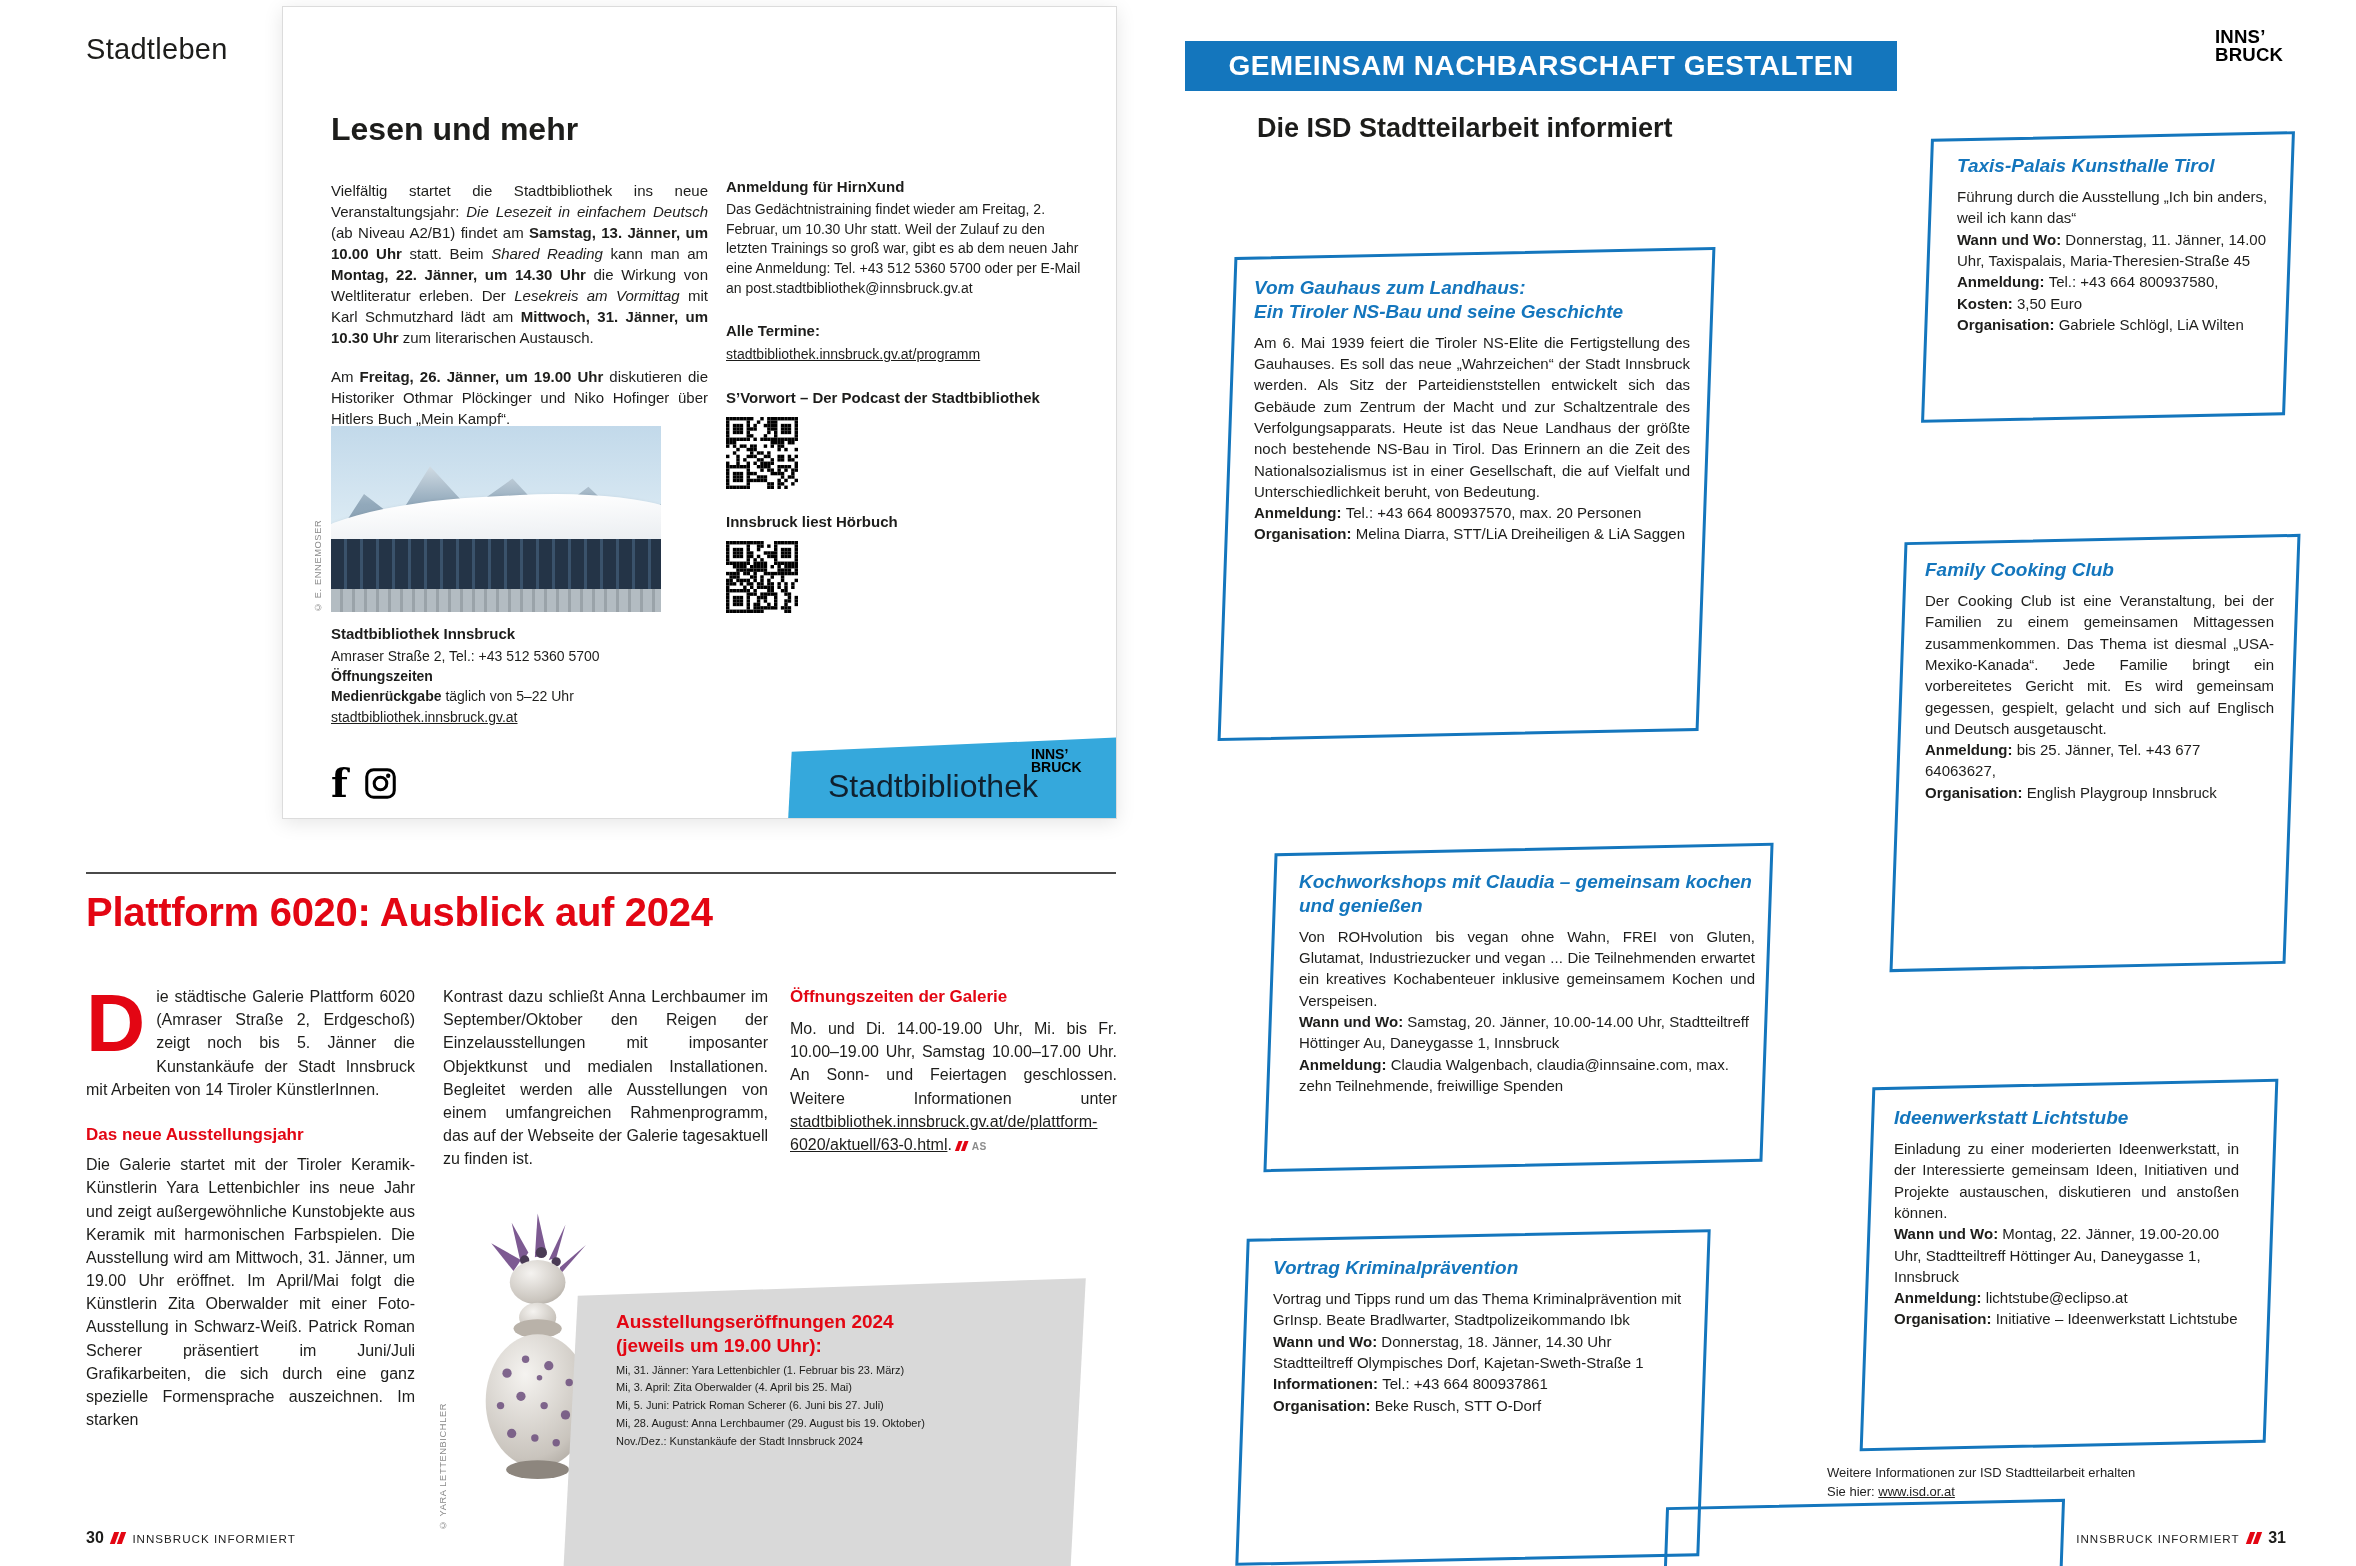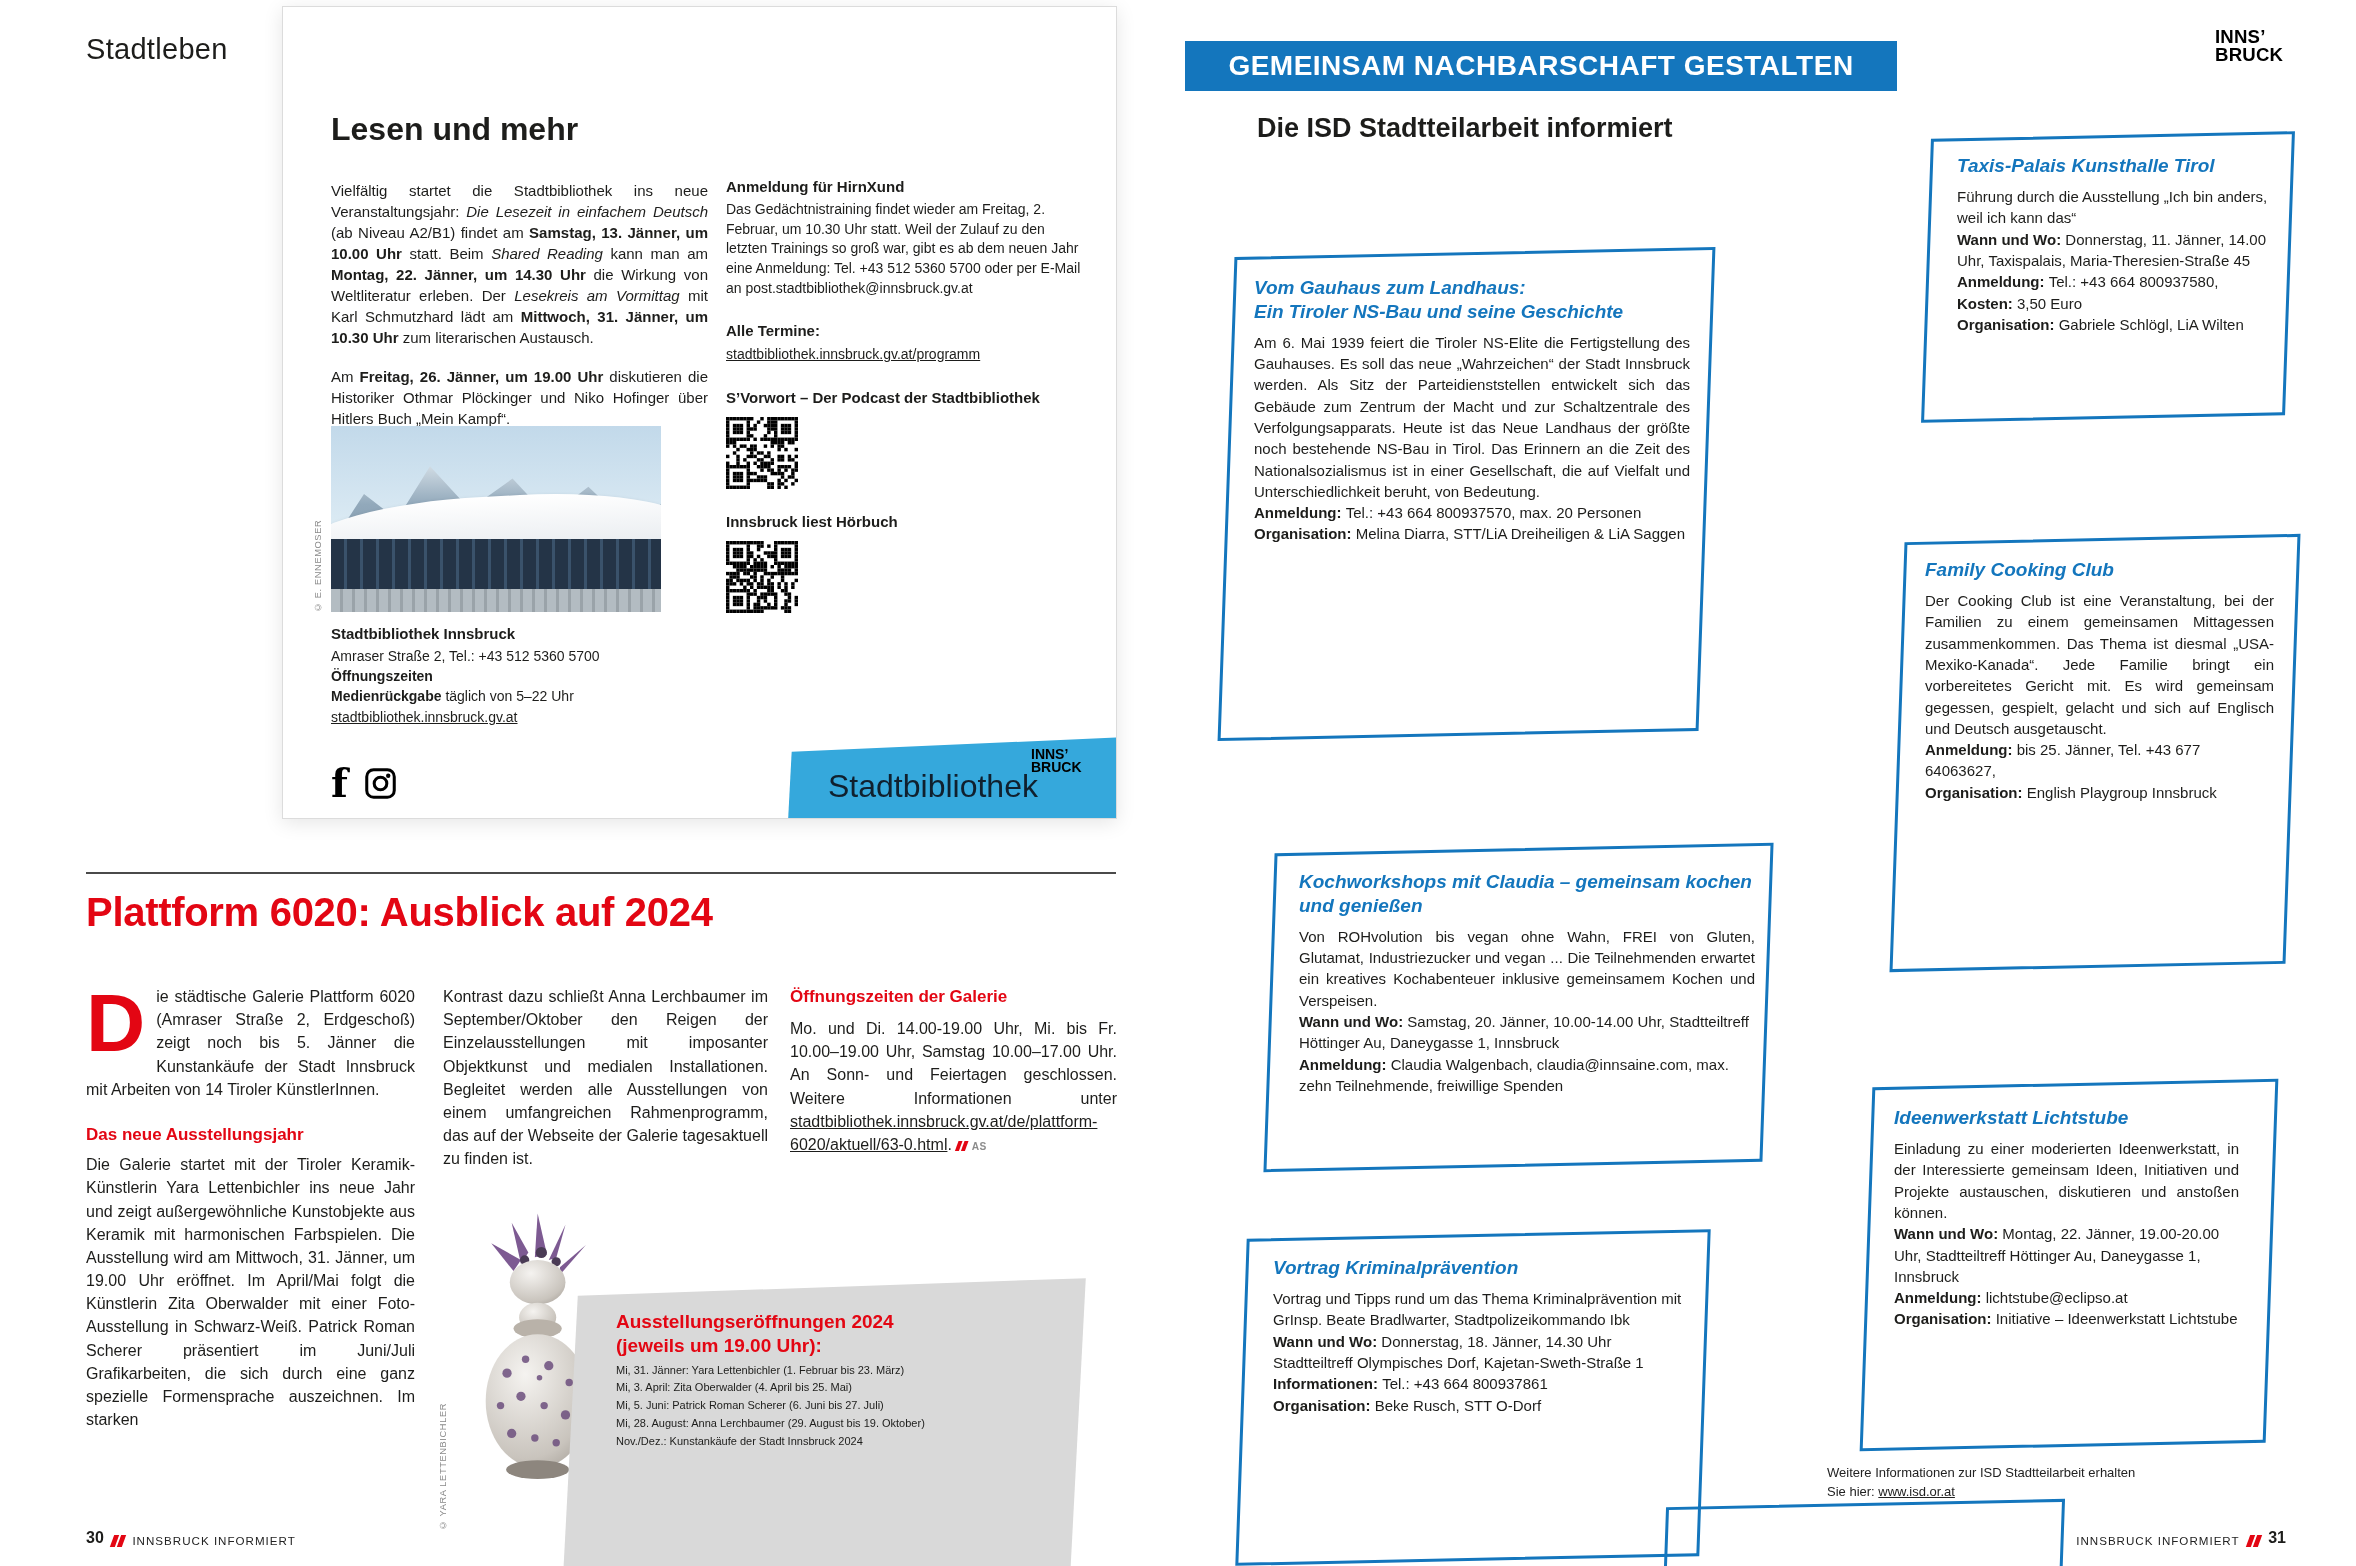--- a/index.html
+++ b/index.html
@@ -62,21 +62,21 @@
   .mark{display:inline-block;width:4.6px;height:12px;background:var(--red);transform:skewX(-20deg)}
   .mark.sm{width:3.7px;height:10.2px;margin:0 0.9px;transform:skewX(-20deg) translateY(0.9px)}
   .marks{display:inline-flex;gap:2.8px;align-items:center}
 
   .ceramic{left:456px;top:1206px;width:167px;height:325px}
   .gray-bg{left:570px;top:1287px;width:508px;height:297px;background:var(--gray);transform:skew(-3deg,-2deg)}
   .gray-content{left:616px;top:1310px;width:443px}
   .gray-content .gh{color:var(--red);font-weight:700;font-size:19px;line-height:1.25}
   .gray-list{margin-top:4px;font-size:11px;line-height:1.62;list-style:none}
 
-  .foot{top:1529px;display:flex;align-items:flex-end;gap:8.3px}
+  .foot{top:1529px;display:flex;align-items:center;gap:8.3px}
   #foot-l{left:86px}
   #foot-r{right:70px}
   .pnum{font-size:16px;font-weight:700}
   .fbrand{font-size:11.6px;letter-spacing:1px;color:#222}
 
   
   .r-banner{left:1185px;top:41px;width:712px;height:50px;background:var(--blue);color:#fff;display:flex;
             align-items:center;justify-content:center;font-size:28px;font-weight:700;letter-spacing:0.5px}
   .r-logo{left:2215px;top:28px;font-size:18.6px;letter-spacing:0.2px}
   .r-head{left:1257px;top:113px;font-size:27px;font-weight:700}

